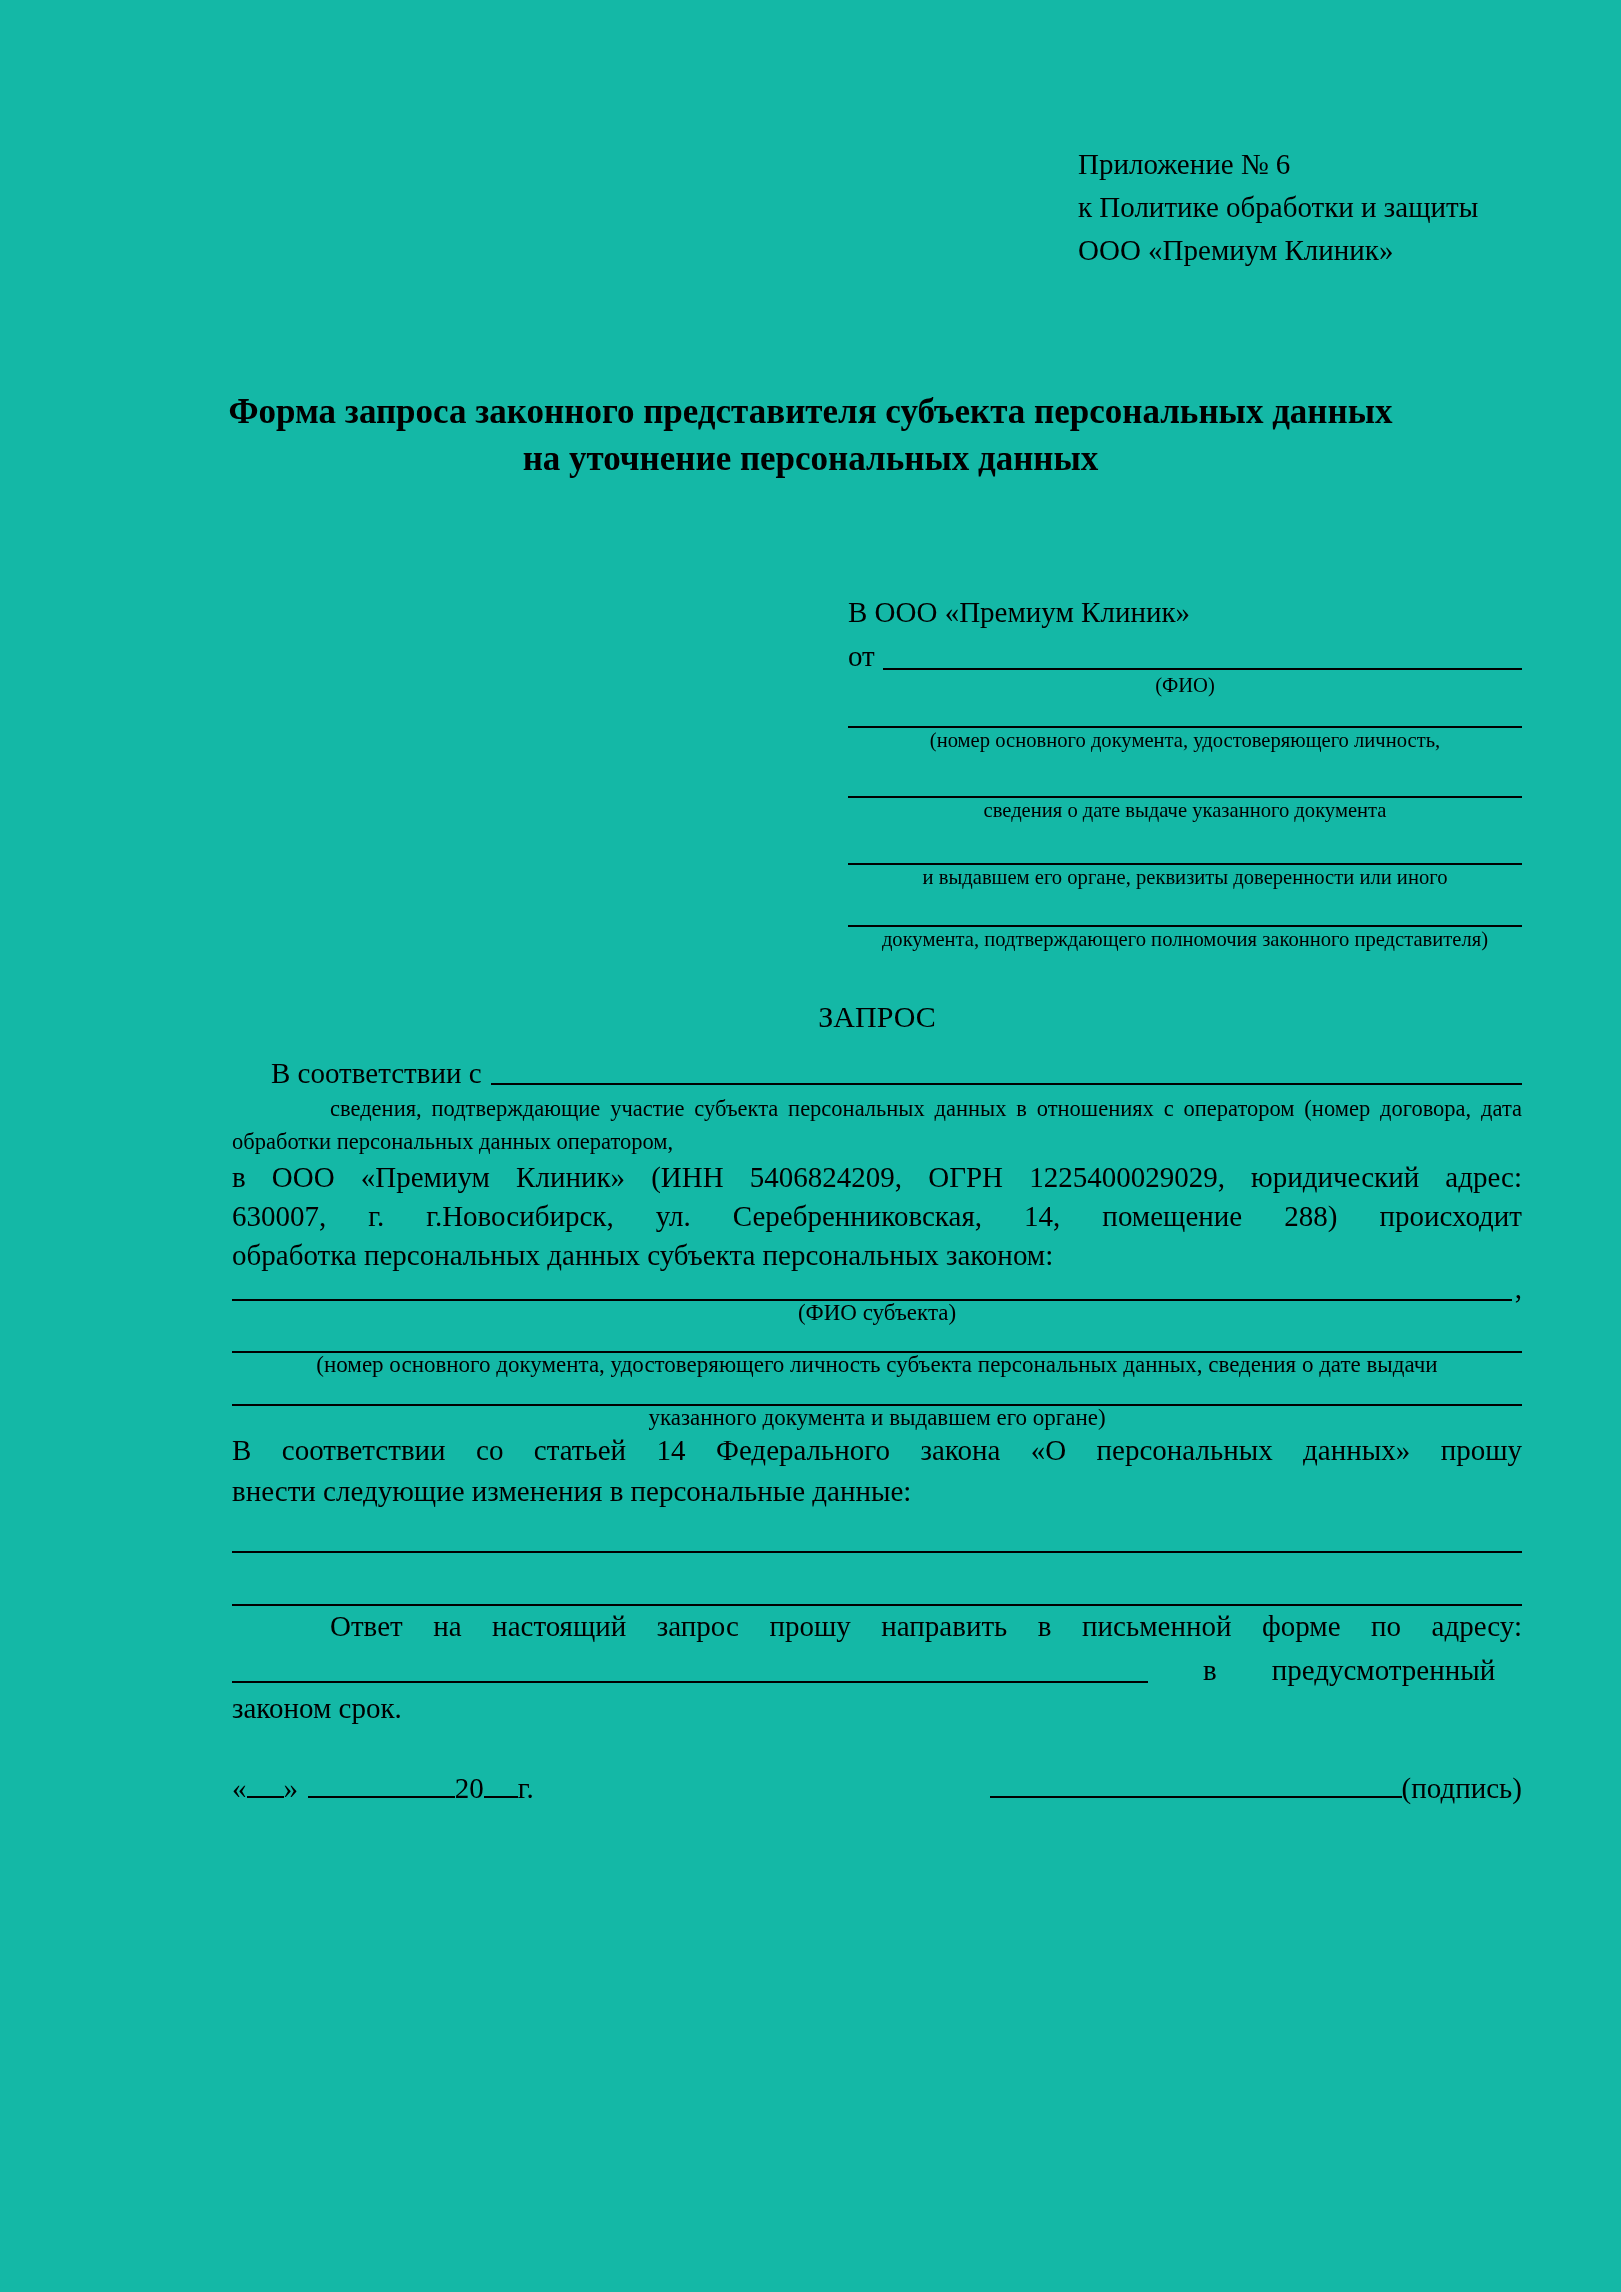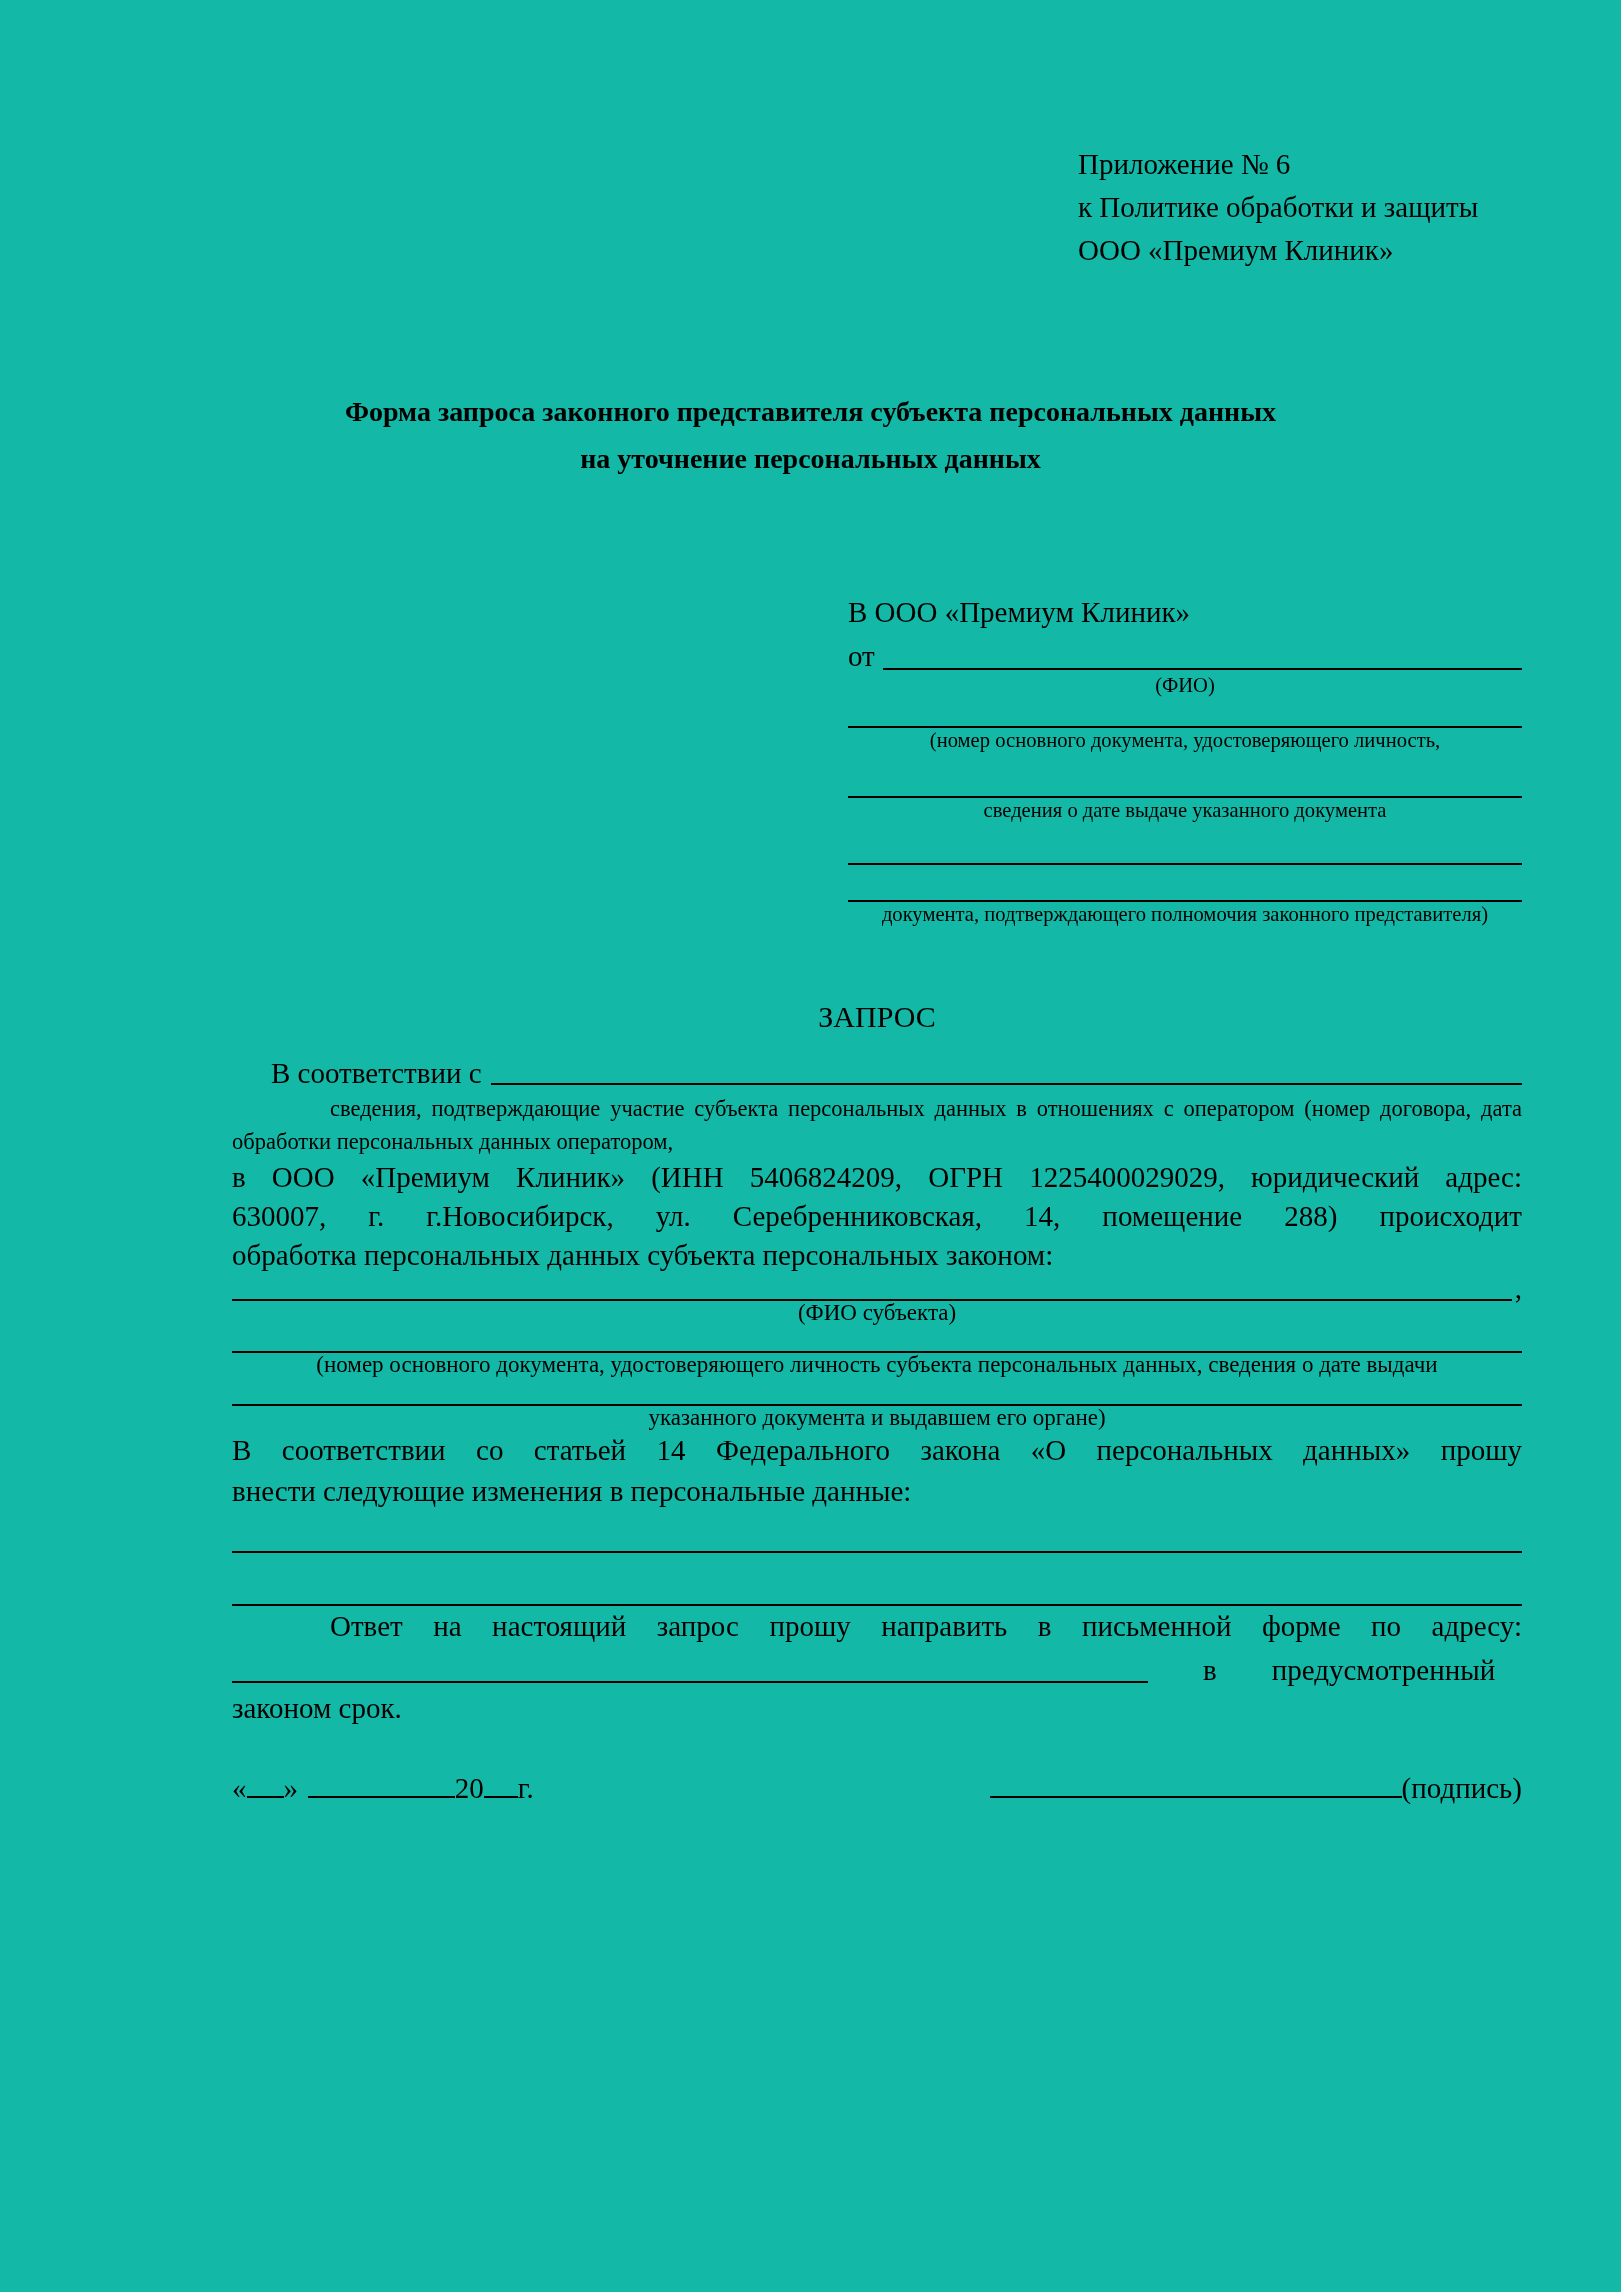--- a/index.html
+++ b/index.html
@@ -21,21 +21,21 @@
     line-height: 43px;
   }
   
   .doc-title {
     position: absolute;
     left: 98px;
     right: 98px;
     top: 388px;
     text-align: center;
     font-weight: bold;
-    font-size: 28px;
+    font-size: 35px;
     line-height: 47px;
   }
   
   .addressee {
     position: absolute;
     left: 848px;
     top: 591px;
     width: 674px;
   }
   .to-line { line-height: 43px; }
@@ -128,20 +128,21 @@
     <div class="from-row">
       <span class="from-label">от</span>
       <span class="from-fill"></span>
     </div>
     <div class="cap">(ФИО)</div>
     <div class="uline u1"></div>
     <div class="cap">(номер основного документа, удостоверяющего личность,</div>
     <div class="uline u2"></div>
     <div class="cap">сведения о дате выдаче указанного документа</div>
     <div class="uline u3"></div>
+    <div class="cap">и выдавшем его органе, реквизиты доверенности или иного</div>
     <div class="uline u4"></div>
     <div class="cap">документа, подтверждающего полномочия законного представителя)</div>
   </div>
 
   <div class="zapros">ЗАПРОС</div>
 
   <div class="main">
 
     <div class="acc-row">
       <span class="acc-label">В соответствии с</span>

